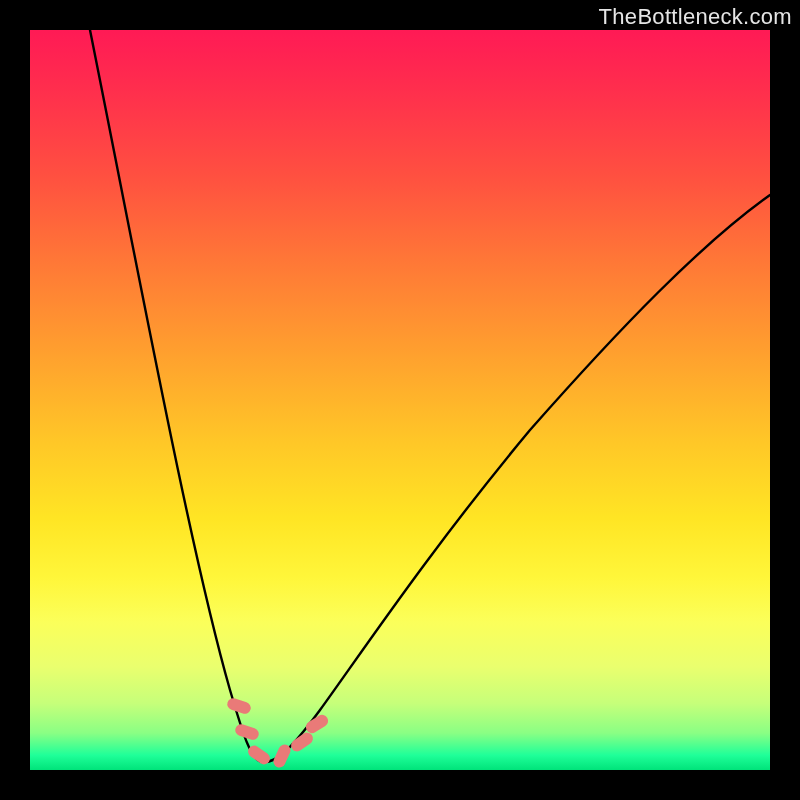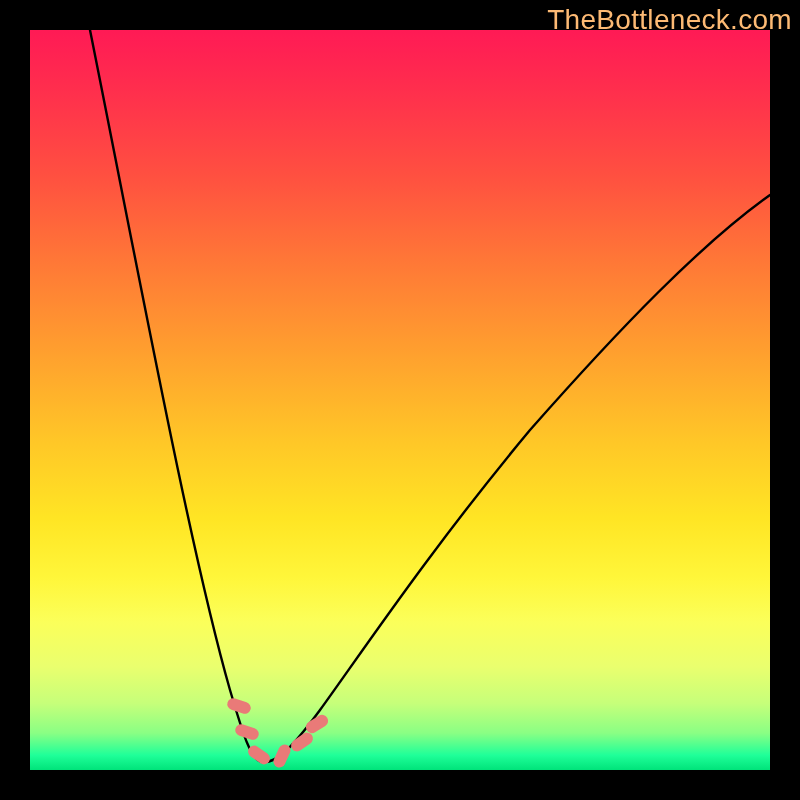--- a/index.html
+++ b/index.html
@@ -31,22 +31,22 @@
       #c6ff7a 91%,
       #8aff84 95%,
       #1fff99 98%,
       #00e37a 100%
     );
   }
   .watermark {
     position: absolute;
     top: 4px;
     right: 8px;
-    color: #fdba74;
-    font-size: 28px;
+    color: #e5e5e5;
+    font-size: 22px;
     letter-spacing: 0.3px;
     z-index: 5;
     font-weight: 500;
   }
   svg.curve {
     position: absolute;
     left: 30px;
     top: 30px;
     width: 740px;
     height: 740px;

